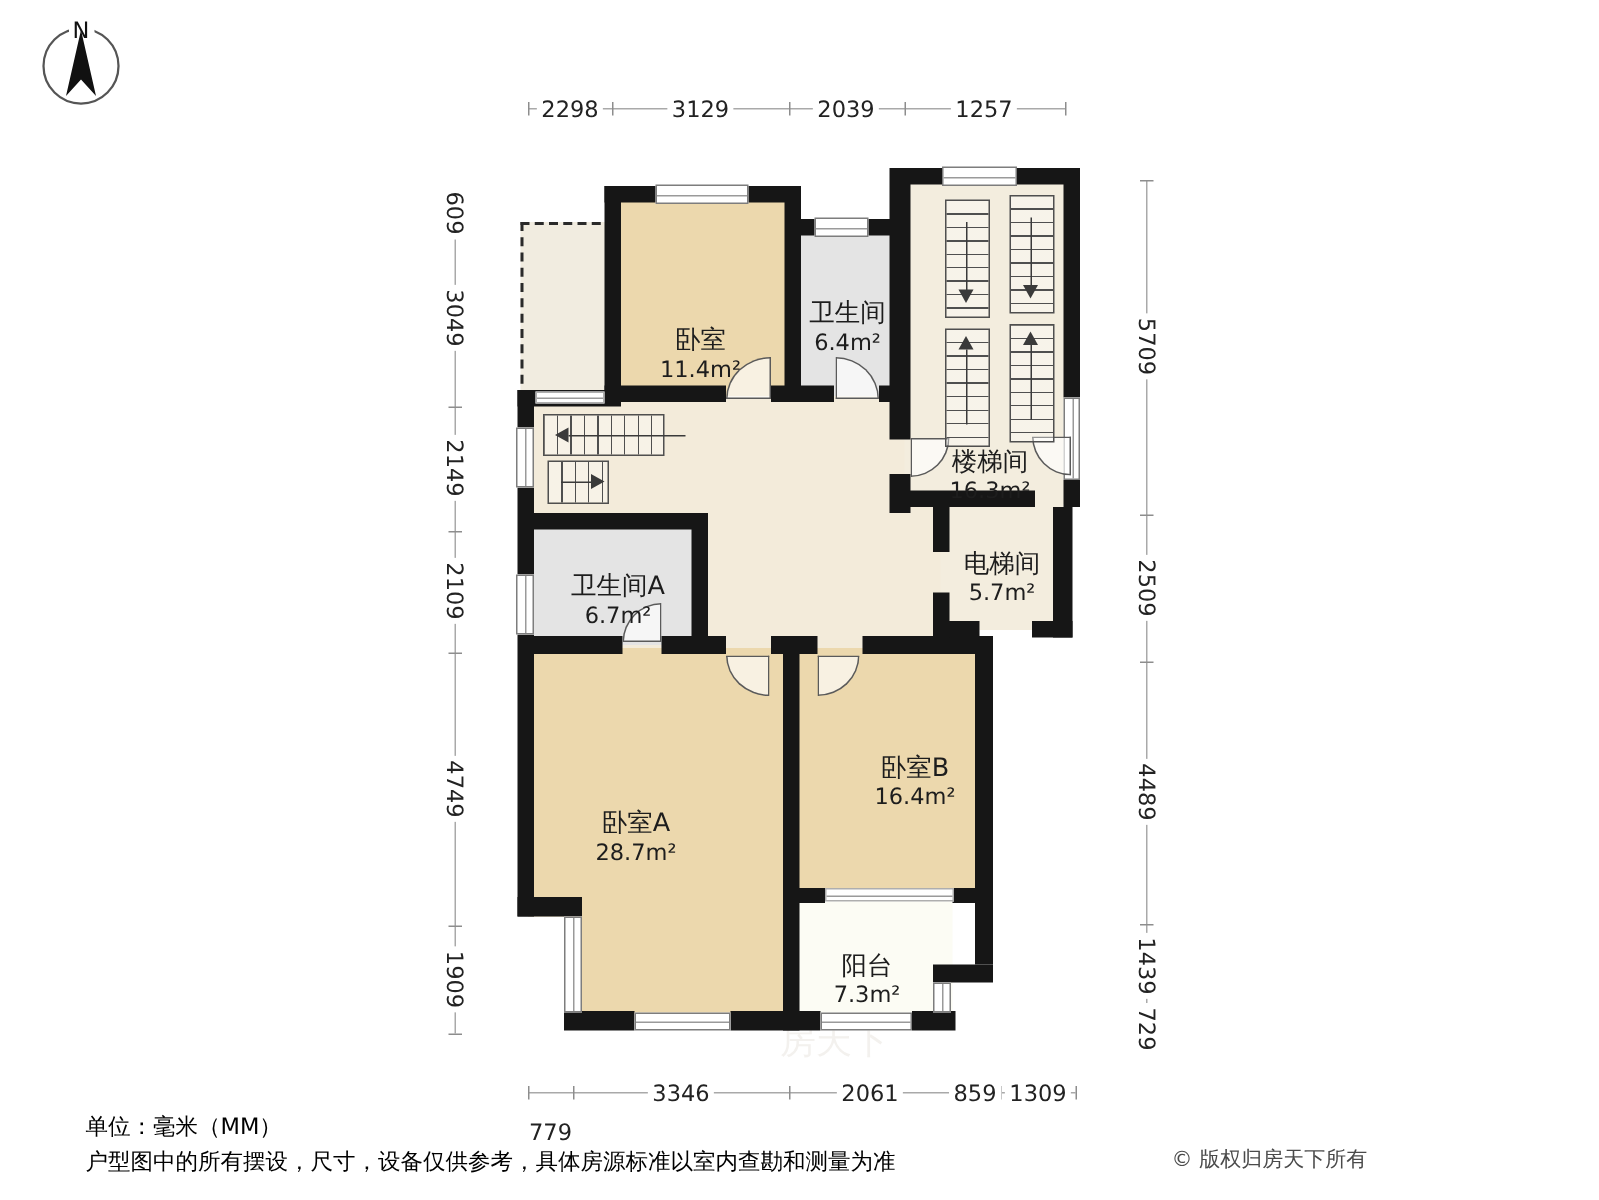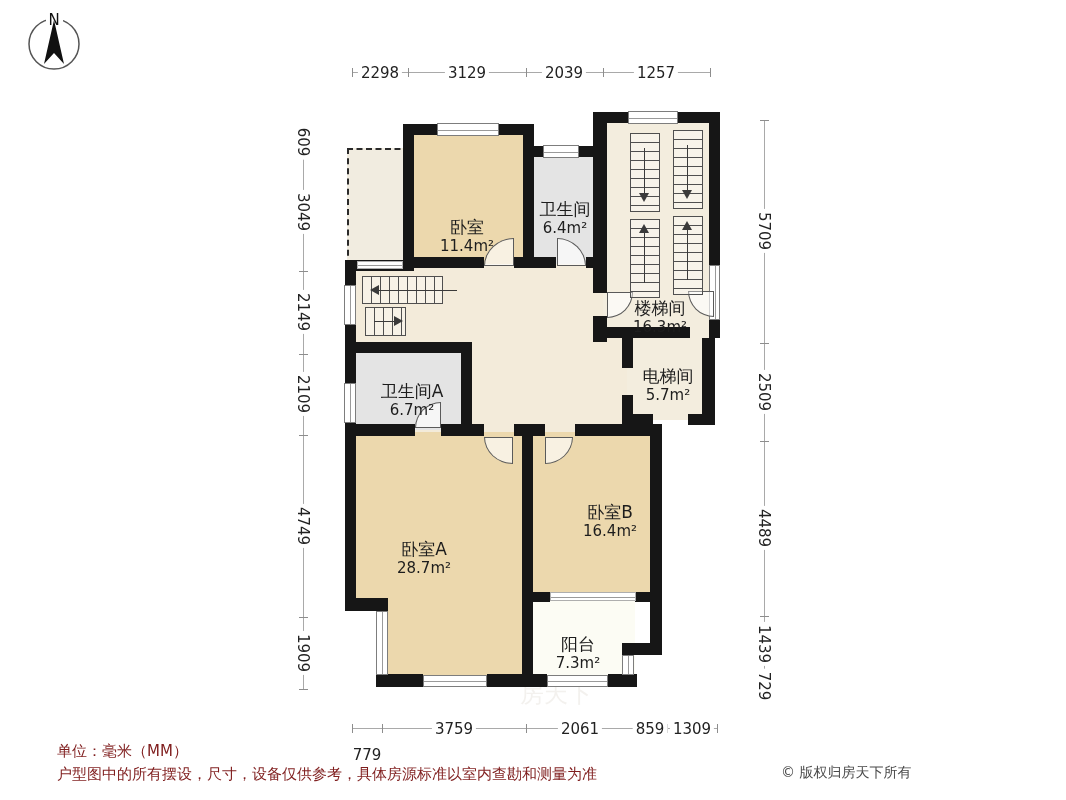--- a/index.html
+++ b/index.html
@@ -26,21 +26,21 @@
   .room-label{position:absolute;text-align:center;transform:translate(-50%,0);white-space:nowrap;}
   .room-label .nm{font-size:17px;line-height:20px;}
   .room-label .arr{font-size:15px;line-height:19px;}
   .dim-line-h{position:absolute;height:1px;background:#a9a9a9;}
   .dim-line-v{position:absolute;width:1px;background:#a9a9a9;}
   .tick-v{position:absolute;width:1px;height:9px;background:#8d8d8d;}
   .tick-h{position:absolute;height:1px;width:9px;background:#8d8d8d;}
   .dim-label{position:absolute;font-size:15px;color:#222;background:#fff;padding:0 3px;
              transform:translate(-50%,-50%);white-space:nowrap;}
   .dim-label.rot{transform:translate(-50%,-50%) rotate(90deg);}
-  .footer-text{position:absolute;color:#7f1d1d;white-space:nowrap;}
+  .footer-text{position:absolute;color:#000000;white-space:nowrap;}
   .watermark{position:absolute;font-size:24px;color:rgba(138,122,90,.10);white-space:nowrap;}
   .terrace{border-left:2px dashed #2a2a2a;border-top:2px dashed #2a2a2a;box-sizing:border-box;}
 </style>
 </head>
 <body>
 
 <svg class="abs" style="left:22px;top:8px" width="70" height="72" viewBox="0 0 70 72">
   <circle cx="32" cy="36" r="25" fill="none" stroke="#555" stroke-width="1.5"></circle>
   <rect x="24" y="2" width="17" height="19" fill="#ffffff"></rect>
   <polygon points="32,12 22,56 32,45 42,56" fill="#111"></polygon>
@@ -221,21 +221,21 @@
 
 <div>
   <div class="dim-line-h" style="left:352px;top:728px;width:365px;"></div>
   <div class="tick-v" style="left:352px;top:724px;"></div>
   <div class="tick-v" style="left:382px;top:724px;"></div>
   <div class="tick-v" style="left:526px;top:724px;"></div>
   <div class="tick-v" style="left:634px;top:724px;"></div>
   <div class="tick-v" style="left:667px;top:724px;"></div>
   <div class="tick-v" style="left:717px;top:724px;"></div>
   <div class="dim-label" style="left:367px;top:755px;">779</div>
-  <div class="dim-label" style="left:454px;top:729px;">3759</div>
+  <div class="dim-label" style="left:454px;top:729px;">3346</div>
   <div class="dim-label" style="left:580px;top:729px;">2061</div>
   <div class="dim-label" style="left:650px;top:729px;">859</div>
   <div class="dim-label" style="left:692px;top:729px;">1309</div>
 </div>
 
 <div class="footer-text" style="left:57px;top:742px;font-size:15px;">单位：毫米（MM）</div>
 <div class="footer-text" style="left:57px;top:765px;font-size:15px;">户型图中的所有摆设，尺寸，设备仅供参考，具体房源标准以室内查勘和测量为准</div>
 <div class="footer-text" style="left:781px;top:764px;font-size:14px;color:#4a4a4a;">© 版权归房天下所有</div>
 
 </body></html>

